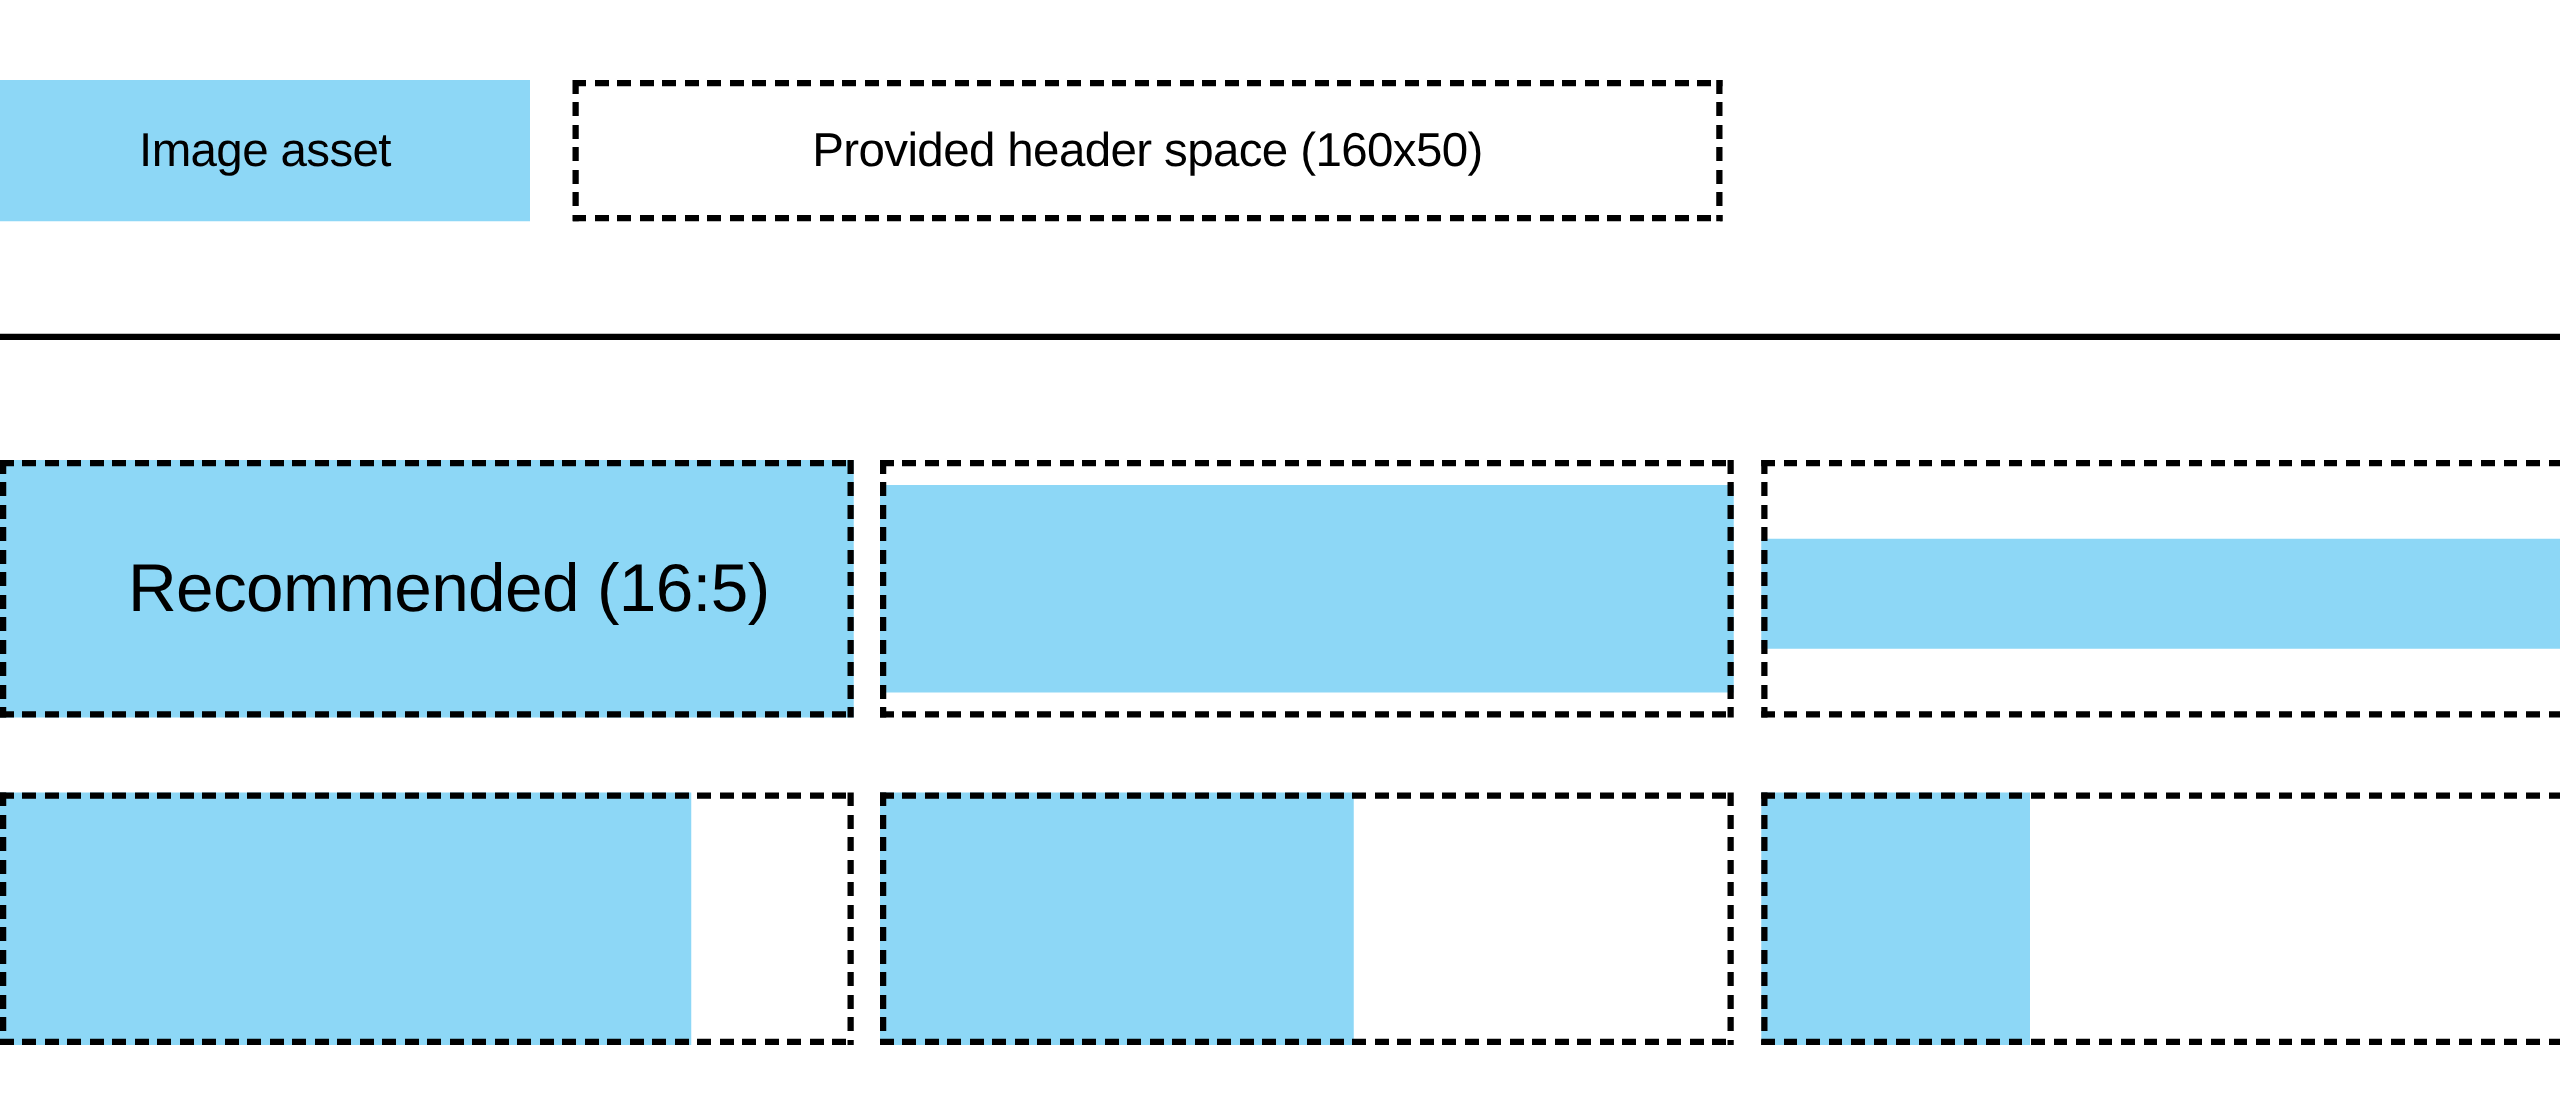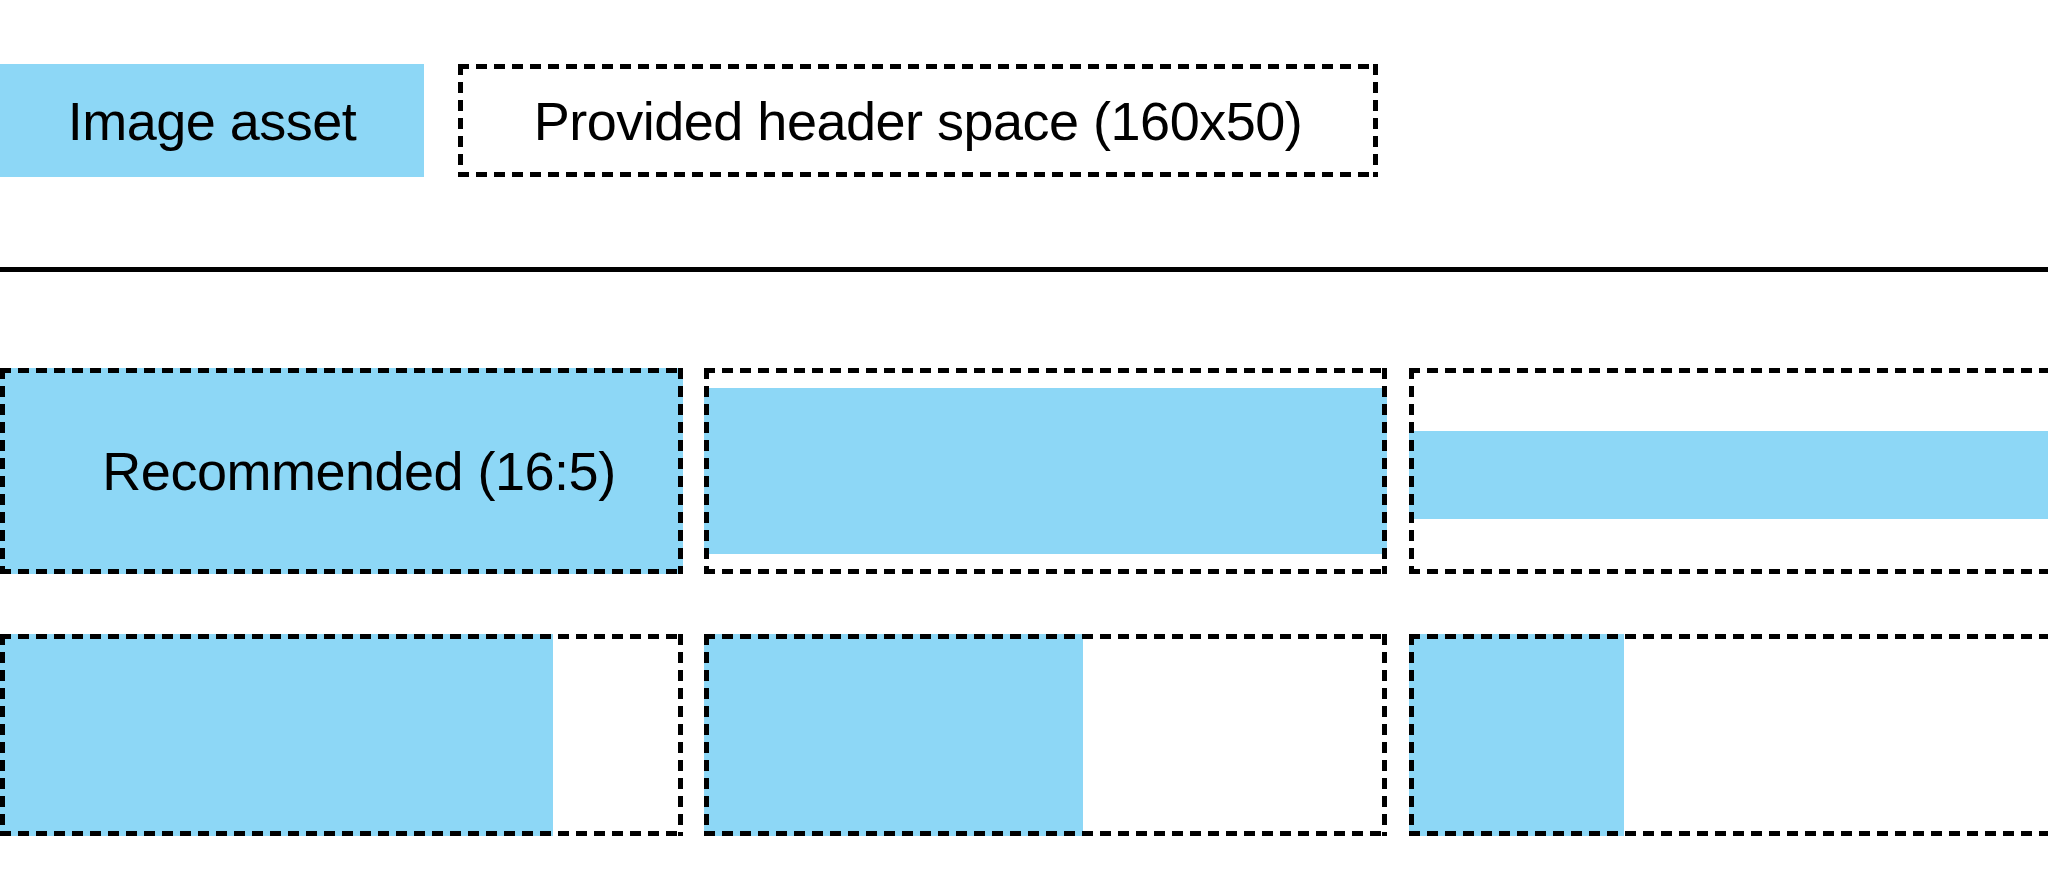--- a/index.html
+++ b/index.html
@@ -18,21 +18,21 @@
     position:absolute;left:0;top:64px;width:424px;height:113px;
     background:var(--asset-blue,#8DD7F6);
     display:flex;align-items:center;justify-content:center;
   }
   .legend-dashed{
     position:absolute;left:458px;top:64px;width:920px;height:113px;
     background:#fff;
     display:flex;align-items:center;justify-content:center;
   }
   .legend-label{
-    font-size:54px;line-height:1;letter-spacing:-0.5px;white-space:nowrap;
+    font-size:38px;line-height:1;letter-spacing:-0.5px;white-space:nowrap;
     position:relative;z-index:3;
   }
   
   .dashed{position:absolute;}
   .dashed::after{
     content:"";
     position:absolute;inset:0;z-index:2;pointer-events:none;
     background-image:
       repeating-linear-gradient(90deg, var(--line-black,#000) 0 11px, transparent 11px 18px),
       repeating-linear-gradient(90deg, var(--line-black,#000) 0 11px, transparent 11px 18px),

